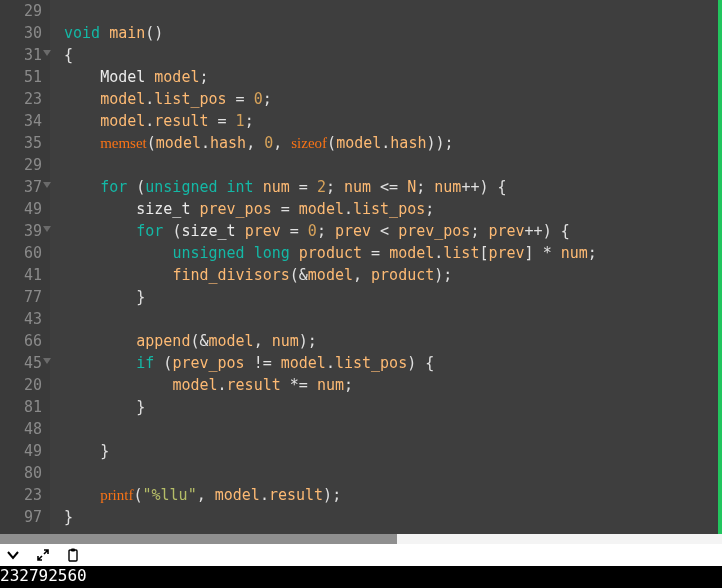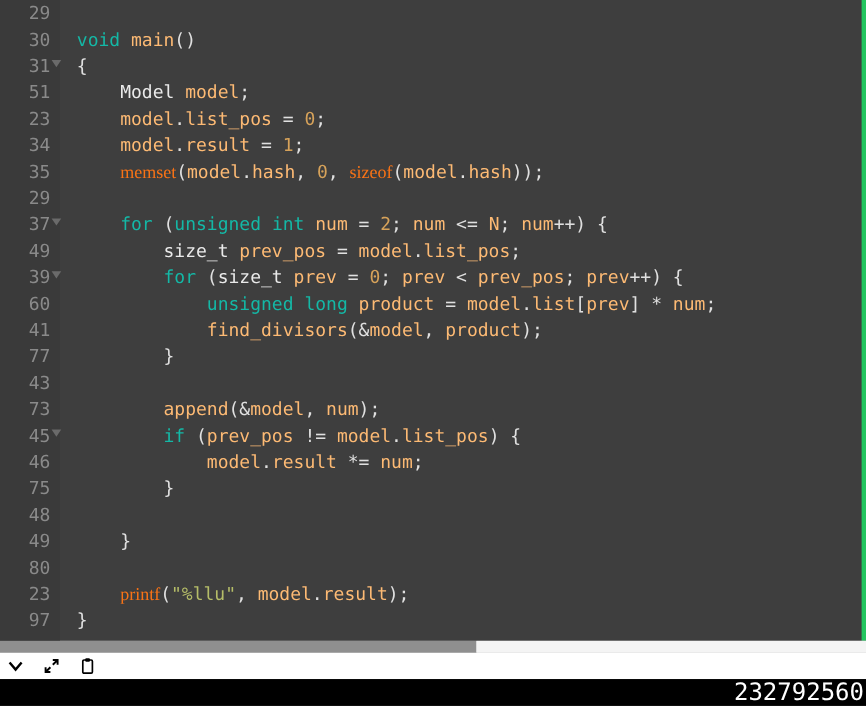--- a/index.html
+++ b/index.html
@@ -88,25 +88,24 @@
     align-items: center;
     gap: 16px;
     padding-left: 6px;
   }
   .toolbar svg { display: block; }
 
   .console {
     background: #000;
     color: #fff;
     font-family: "Consolas", "DejaVu Sans Mono", monospace;
-    font-size: 20px;
+    font-size: 16px;
     padding: 0 2px 4px 0;
     height: 22px;
     line-height: 20px;
-    text-align: right;
   }
 </style>
 </head>
 <body>
 
 <div class="editor">
   <div class="gutter" id="gutter">
       <div class="gutter-line">29</div>
       <div class="gutter-line">30</div>
       <div class="gutter-line">31<div class="fold-marker"></div></div>
@@ -115,24 +114,24 @@
       <div class="gutter-line">34</div>
       <div class="gutter-line">35</div>
       <div class="gutter-line">29</div>
       <div class="gutter-line">37<div class="fold-marker"></div></div>
       <div class="gutter-line">49</div>
       <div class="gutter-line">39<div class="fold-marker"></div></div>
       <div class="gutter-line">60</div>
       <div class="gutter-line">41</div>
       <div class="gutter-line">77</div>
       <div class="gutter-line">43</div>
-      <div class="gutter-line">73</div>
+      <div class="gutter-line">66</div>
       <div class="gutter-line">45<div class="fold-marker"></div></div>
-      <div class="gutter-line">46</div>
-      <div class="gutter-line">75</div>
+      <div class="gutter-line">20</div>
+      <div class="gutter-line">81</div>
       <div class="gutter-line">48</div>
       <div class="gutter-line">49</div>
       <div class="gutter-line">80</div>
       <div class="gutter-line">23</div>
       <div class="gutter-line">97</div>
     </div>
   <div class="code" id="code"><div class="code-line"></div><div class="code-line"><span class="kw">void</span><span class="plain"> </span><span class="ident">main</span><span class="punc">()</span></div><div class="code-line"><span class="punc">{</span></div><div class="code-line"><span class="plain">    </span><span class="type">Model</span><span class="plain"> </span><span class="ident">model</span><span class="punc">;</span></div><div class="code-line"><span class="plain">    </span><span class="ident">model</span><span class="punc">.</span><span class="ident">list_pos</span><span class="plain"> </span><span class="op">=</span><span class="plain"> </span><span class="num">0</span><span class="punc">;</span></div><div class="code-line"><span class="plain">    </span><span class="ident">model</span><span class="punc">.</span><span class="ident">result</span><span class="plain"> </span><span class="op">=</span><span class="plain"> </span><span class="num">1</span><span class="punc">;</span></div><div class="code-line"><span class="plain">    </span><span class="fn">memset</span><span class="punc">(</span><span class="ident">model</span><span class="punc">.</span><span class="ident">hash</span><span class="punc">, </span><span class="num">0</span><span class="punc">, </span><span class="fn">sizeof</span><span class="punc">(</span><span class="ident">model</span><span class="punc">.</span><span class="ident">hash</span><span class="punc">));</span></div><div class="code-line"></div><div class="code-line"><span class="plain">    </span><span class="kw">for</span><span class="plain"> </span><span class="punc">(</span><span class="kw">unsigned</span><span class="plain"> </span><span class="kw">int</span><span class="plain"> </span><span class="ident">num</span><span class="plain"> </span><span class="op">=</span><span class="plain"> </span><span class="num">2</span><span class="punc">; </span><span class="ident">num</span><span class="plain"> </span><span class="op">&lt;=</span><span class="plain"> </span><span class="ident">N</span><span class="punc">; </span><span class="ident">num</span><span class="op">++</span><span class="punc">) {</span></div><div class="code-line"><span class="plain">        </span><span class="type">size_t</span><span class="plain"> </span><span class="ident">prev_pos</span><span class="plain"> </span><span class="op">=</span><span class="plain"> </span><span class="ident">model</span><span class="punc">.</span><span class="ident">list_pos</span><span class="punc">;</span></div><div class="code-line"><span class="plain">        </span><span class="kw">for</span><span class="plain"> </span><span class="punc">(</span><span class="type">size_t</span><span class="plain"> </span><span class="ident">prev</span><span class="plain"> </span><span class="op">=</span><span class="plain"> </span><span class="num">0</span><span class="punc">; </span><span class="ident">prev</span><span class="plain"> </span><span class="op">&lt;</span><span class="plain"> </span><span class="ident">prev_pos</span><span class="punc">; </span><span class="ident">prev</span><span class="op">++</span><span class="punc">) {</span></div><div class="code-line"><span class="plain">            </span><span class="kw">unsigned</span><span class="plain"> </span><span class="kw">long</span><span class="plain"> </span><span class="ident">product</span><span class="plain"> </span><span class="op">=</span><span class="plain"> </span><span class="ident">model</span><span class="punc">.</span><span class="ident">list</span><span class="punc">[</span><span class="ident">prev</span><span class="punc">] </span><span class="op">*</span><span class="plain"> </span><span class="ident">num</span><span class="punc">;</span></div><div class="code-line"><span class="plain">            </span><span class="ident">find_divisors</span><span class="punc">(</span><span class="op">&amp;</span><span class="ident">model</span><span class="punc">, </span><span class="ident">product</span><span class="punc">);</span></div><div class="code-line"><span class="plain">        </span><span class="punc">}</span></div><div class="code-line"></div><div class="code-line"><span class="plain">        </span><span class="ident">append</span><span class="punc">(</span><span class="op">&amp;</span><span class="ident">model</span><span class="punc">, </span><span class="ident">num</span><span class="punc">);</span></div><div class="code-line"><span class="plain">        </span><span class="kw">if</span><span class="plain"> </span><span class="punc">(</span><span class="ident">prev_pos</span><span class="plain"> </span><span class="op">!=</span><span class="plain"> </span><span class="ident">model</span><span class="punc">.</span><span class="ident">list_pos</span><span class="punc">) {</span></div><div class="code-line"><span class="plain">            </span><span class="ident">model</span><span class="punc">.</span><span class="ident">result</span><span class="plain"> </span><span class="op">*=</span><span class="plain"> </span><span class="ident">num</span><span class="punc">;</span></div><div class="code-line"><span class="plain">        </span><span class="punc">}</span></div><div class="code-line"></div><div class="code-line"><span class="plain">    </span><span class="punc">}</span></div><div class="code-line"></div><div class="code-line"><span class="plain">    </span><span class="fn">printf</span><span class="punc">(</span><span class="str">"%llu"</span><span class="punc">, </span><span class="ident">model</span><span class="punc">.</span><span class="ident">result</span><span class="punc">);</span></div><div class="code-line"><span class="punc">}</span></div></div>
 </div>
 
 <div class="scrollbar-h">

